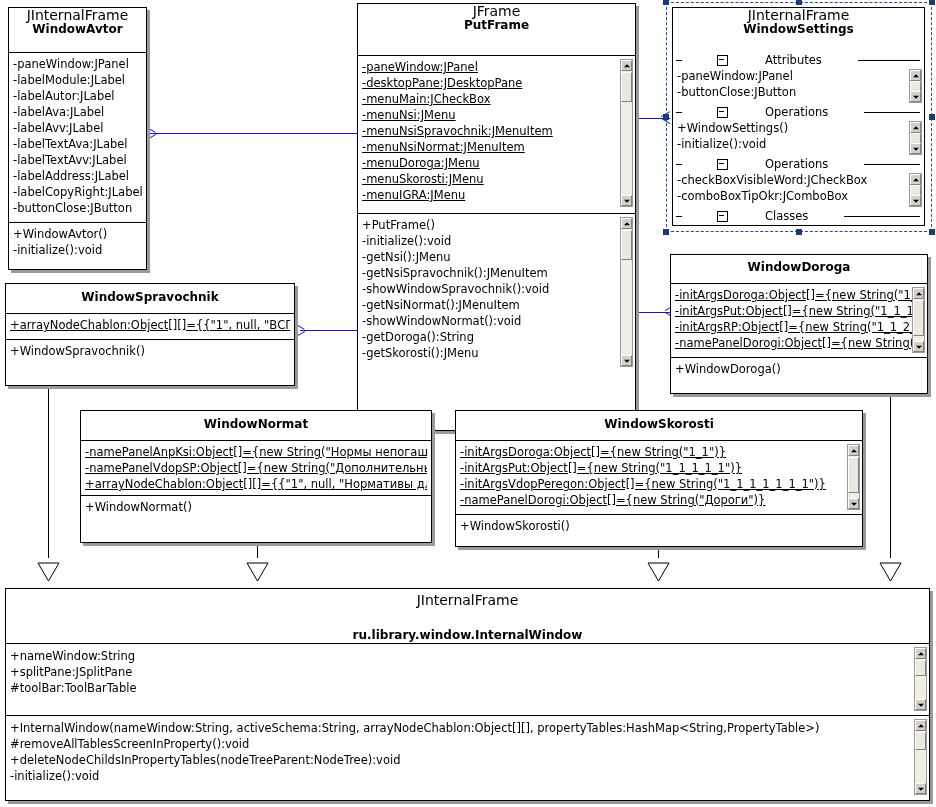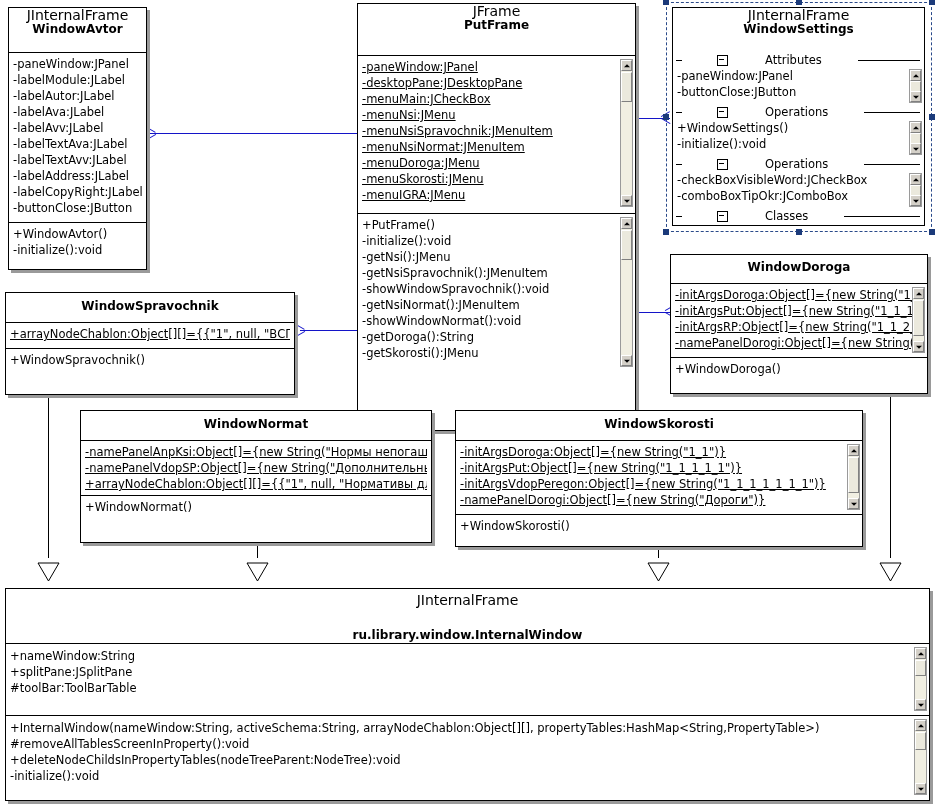--- a/index.html
+++ b/index.html
@@ -382,21 +382,21 @@
         <div class="ar dn">
             <span class="tri"></span>
           </div>
       </div>
     </div>
     <div class="compart last" style="height:34px;">
       <div class="feat">+WindowDoroga()</div>
     </div>
   </div>
 
-  <div class="uml" style="left:5px;top:292px;width:290px;height:103px;">
+  <div class="uml" style="left:5px;top:283px;width:290px;height:103px;">
     <div class="hdr" style="height:30px;padding-top:6px;">
       <span class="cname">WindowSpravochnik</span>
     </div>
     <div class="compart" style="height:26px;padding-top:3px;">
       <div class="feat stat">+arrayNodeChablon:Object[][]={{"1", null, "ВСП", null}}</div>
     </div>
     <div class="compart last" style="height:44px;">
       <div class="feat">+WindowSpravochnik()</div>
     </div>
   </div>

